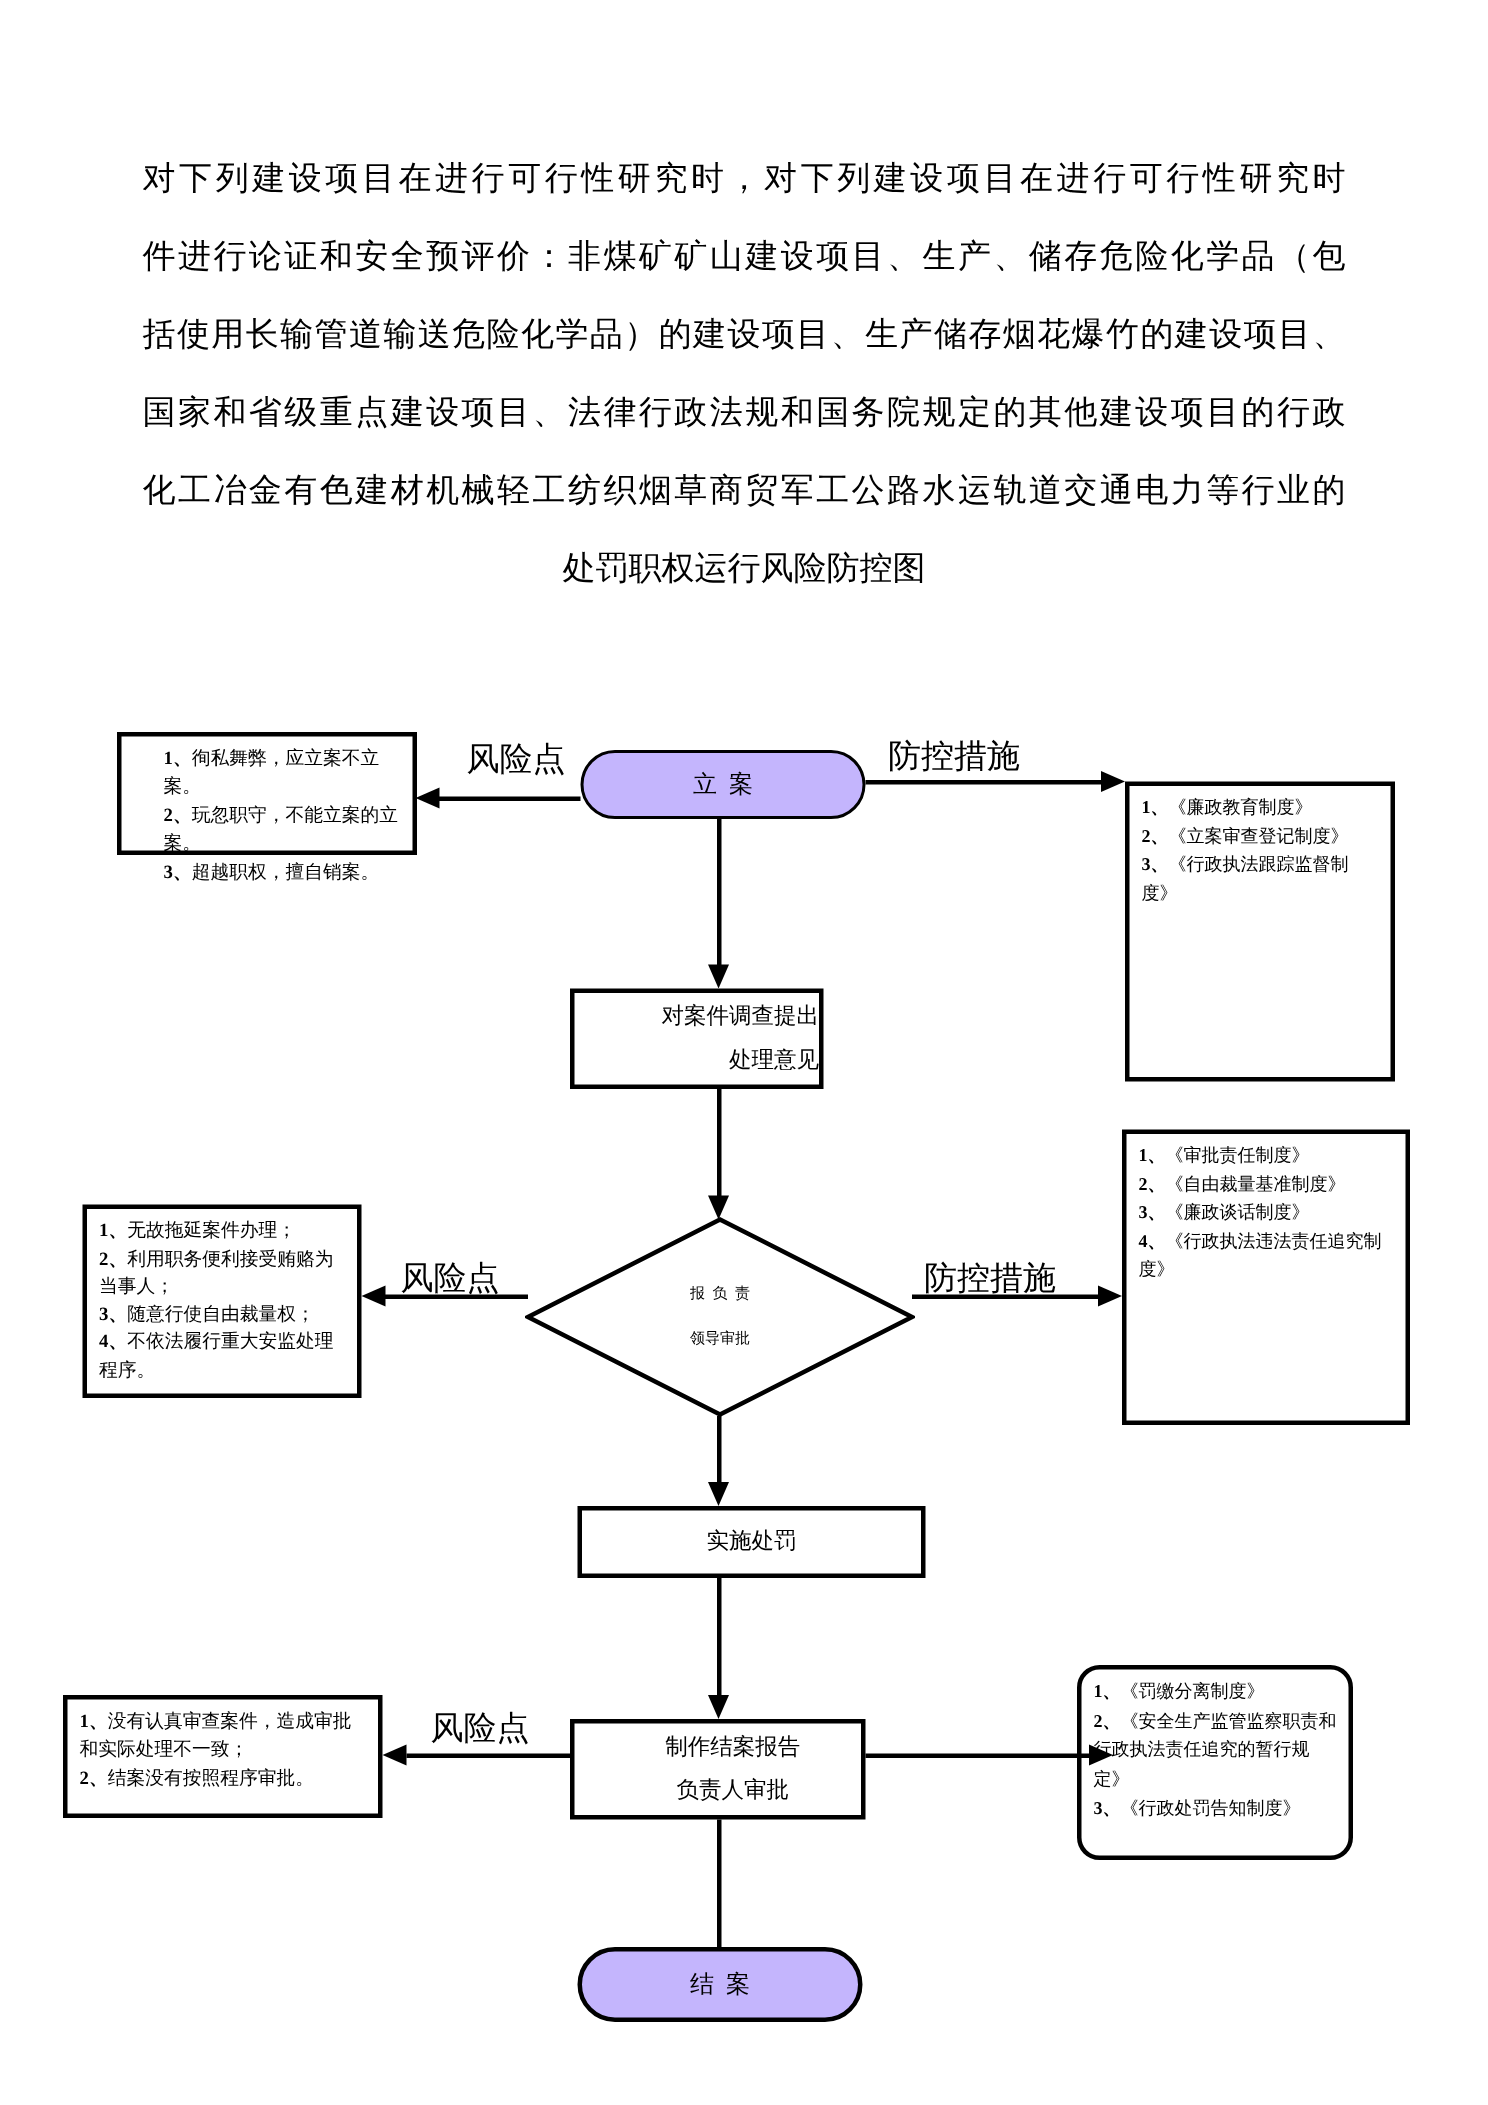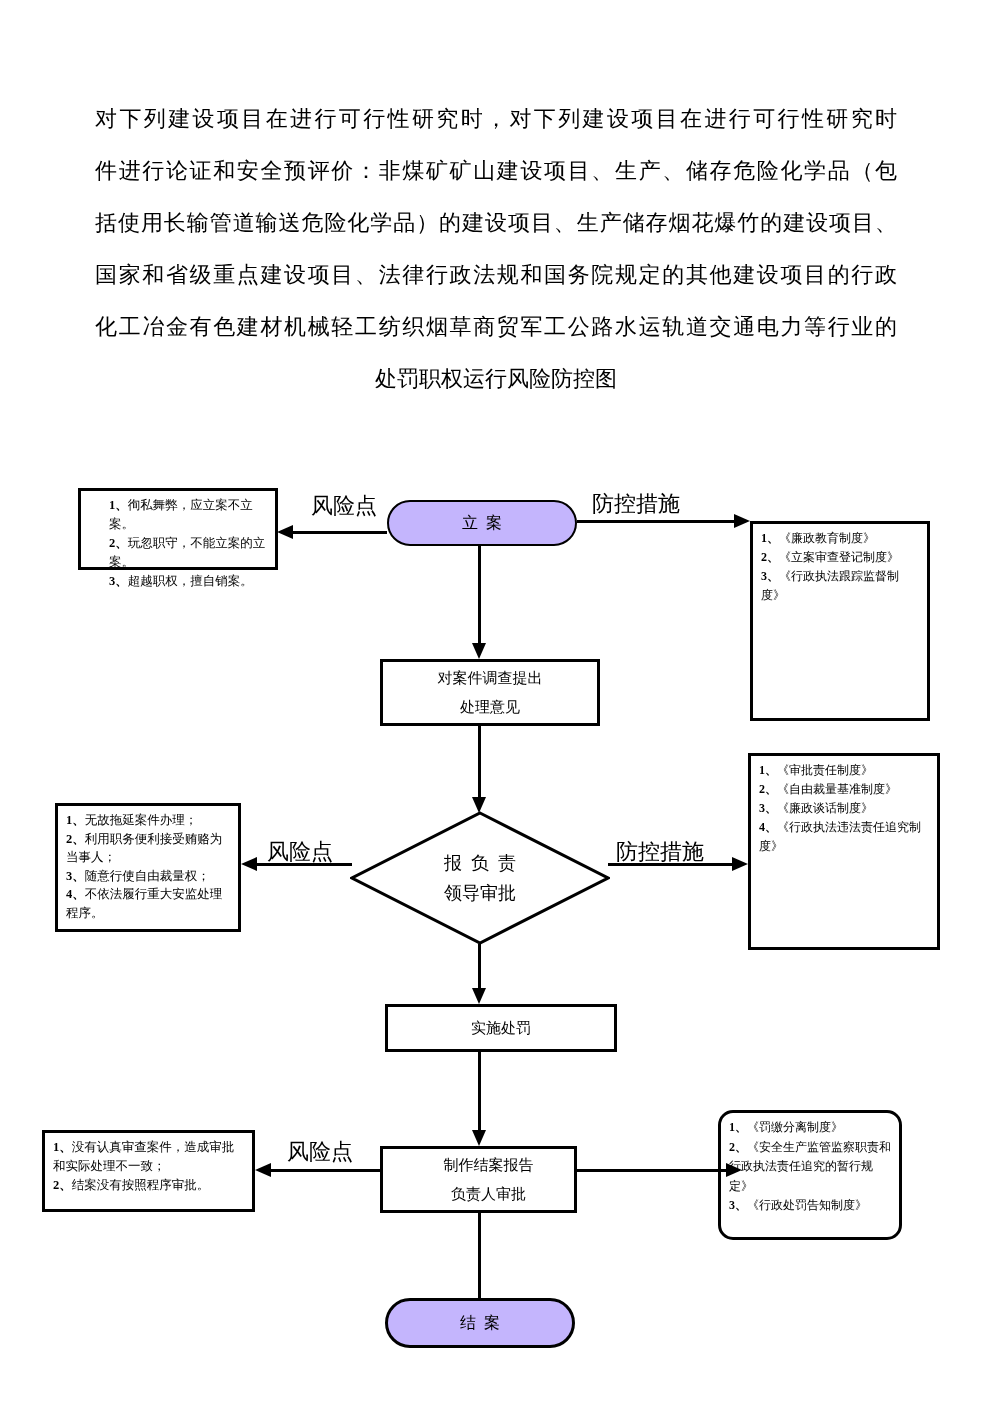--- a/index.html
+++ b/index.html
@@ -92,21 +92,21 @@
   .ah-down {
     position: absolute; width: 0; height: 0;
     border-left: 7px solid transparent;
     border-right: 7px solid transparent;
     border-top: 16px solid #000;
   }
   .diamond-wrap { position: absolute; left: 350px; top: 811px; width: 260px; height: 134px; }
   .diamond-text {
     position: absolute; left: 0; top: 0; width: 100%; height: 100%;
     display: flex; flex-direction: column; align-items: center; justify-content: center;
-    font-size: 18px; line-height: 30px; white-space: pre; text-align: left;
+    font-size: 10px; line-height: 30px; white-space: pre; text-align: left;
   }
 </style>
 </head>
 <body>
 
 <div id="page">
 
   <div id="intro">
       <div class="intro-line">对下列建设项目在进行可行性研究时，对下列建设项目在进行可行性研究时</div>
       <div class="intro-line">件进行论证和安全预评价：非煤矿矿山建设项目、生产、储存危险化学品（包</div>
@@ -136,21 +136,21 @@
 
   <div class="hline" style="left:291px; top:531px; width:96px;"></div>
   <div class="ah-left" style="left:277px; top:525px;"></div>
 
   <div class="hline" style="left:577px; top:520px; width:160px;"></div>
   <div class="ah-right" style="left:734px; top:514px;"></div>
 
   <div class="vline" style="left:478px; top:546px; height:99px;"></div>
   <div class="ah-down" style="left:472px; top:643px;"></div>
 
-  <div class="node-rect" style="left:380px; top:659px; width:220px; height:67px;">
+  <div class="node-rect" style="left:380px; top:659px; width:169px; height:67px;align-items:flex-end;">
     <div>对案件调查提出</div>
     <div>处理意见</div>
   </div>
 
   <div class="vline" style="left:478px; top:726px; height:72px;"></div>
   <div class="ah-down" style="left:472px; top:797px;"></div>
 
   <div class="box" style="left:55px; top:803px; width:186px; height:129px; line-height:18.5px;">
       <div class="list-line"><b>1、</b>无故拖延案件办理；</div>
       <div class="list-line"><b>2、</b>利用职务便利接受贿赂为当事人；</div>

